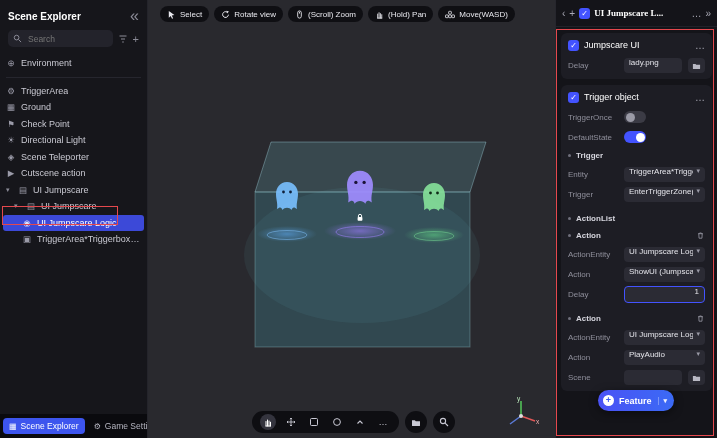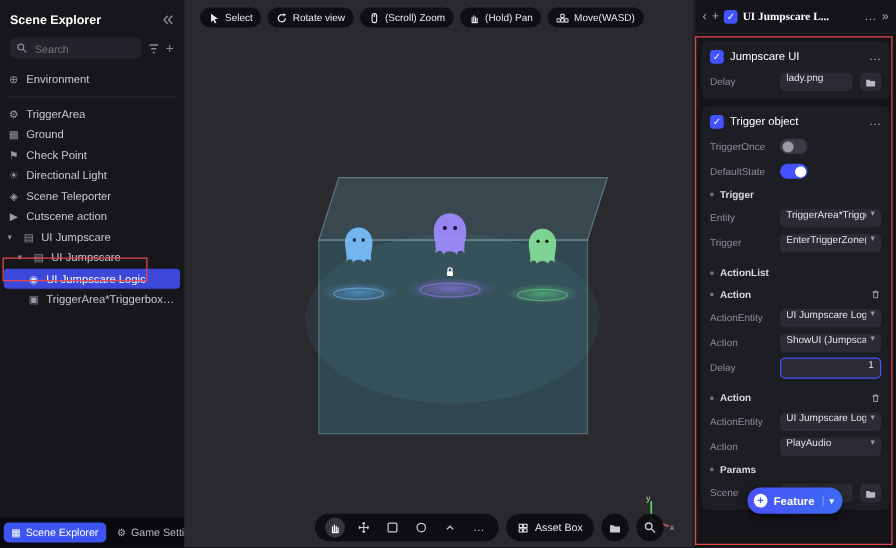--- a/index.html
+++ b/index.html
@@ -308,28 +308,20 @@
               <circle cx="5" cy="5" r="3.4" fill="none" stroke="currentColor" stroke-width="1"></circle>
             </svg>
           </span>
         <span class="tbtn">
             <svg width="10" height="10" viewBox="0 0 10 10">
               <path d="M2.5 6.5 L5 4 L7.5 6.5" fill="none" stroke="currentColor" stroke-width="1.1"></path>
             </svg>
           </span>
         <span class="tbtn">…</span>
       </div>
-      <div class="box-pill">
-        <span>
-            <svg width="9" height="9" viewBox="0 0 10 10">
-              <path d="M1.5 1.5 h3 v3 h-3 Z M5.5 1.5 h3 v3 h-3 Z M1.5 5.5 h3 v3 h-3 Z M5.5 5.5 h3 v3 h-3 Z" fill="none" stroke="currentColor" stroke-width=".9"></path>
-            </svg>
-          </span>
-        <span>Asset Box</span>
-      </div>
       <div class="sq-pill">
         <span>
             <svg width="10" height="10" viewBox="0 0 10 10">
               <path d="M1 3.2 h2.8 l1 1 H9 v4.2 q0 .6 -.6 .6 H1.6 q-.6 0 -.6 -.6 Z" fill="currentColor"></path>
             </svg>
           </span>
       </div>
       <div class="sq-pill">
         <span>
             <svg width="10" height="10" viewBox="0 0 10 10">
@@ -476,24 +468,20 @@
         </div>
       </div>
       <div class="frow">
         <span class="flabel">Action</span>
         <div class="ctrl">
           <span class="val">PlayAudio</span>
           <span class="dd">▾</span>
         </div>
       </div>
 
-      <div class="subhead">
-          <span class="dot"></span>
-          <span>Params</span>
-        </div>
       <div class="frow">
         <span class="flabel">Scene</span>
         <div class="ctrl">
             <span class="val"></span>
           </div>
         <span class="icon-btn">
           <svg width="9" height="9" viewBox="0 0 10 10">
               <path d="M1 3.2 h2.8 l1 1 H9 v4.2 q0 .6 -.6 .6 H1.6 q-.6 0 -.6 -.6 Z" fill="currentColor"></path>
             </svg>
         </span>

